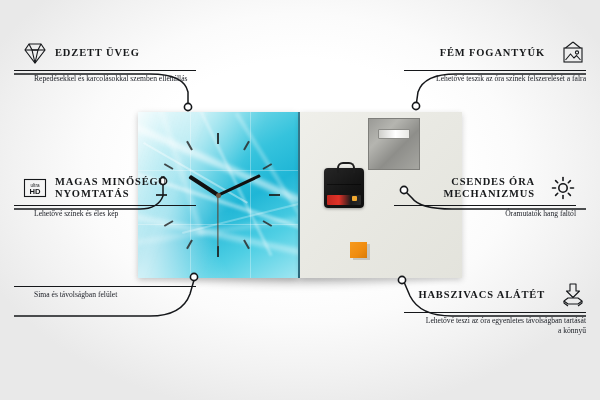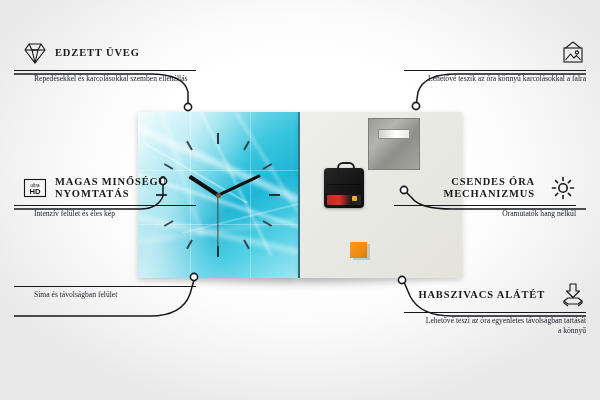--- a/index.html
+++ b/index.html
@@ -256,44 +256,45 @@
       <span class="ico">
         <svg viewBox="0 0 26 26">
           <rect x="2.5" y="4.5" width="21" height="17" fill="none" stroke="currentColor" stroke-width="1.1"></rect>
           <text x="13" y="11.6" font-family="Liberation Sans, sans-serif" font-size="4.6" text-anchor="middle" fill="currentColor">ultra</text>
           <text x="13" y="19.2" font-family="Liberation Sans, sans-serif" font-size="7.6" font-weight="bold" text-anchor="middle" fill="currentColor">HD</text>
         </svg>
       </span>
       <span class="title">MAGAS MINŐSÉGŰ NYOMTATÁS</span>
     </div>
     <div class="rule"></div>
-    <div class="desc">Intenzív felület és éles kép</div>
+    <div class="desc">Lehetővé színek és éles kép</div>
   </div>
 
   <div class="callout left" id="c-bl">
     <div class="rule"></div>
     <div class="desc">Sima és távolságban felület</div>
   </div>
 
   <div class="callout right" id="c-tr">
     <div class="head">
+      <span class="title">FÉM FOGANTYÚK</span>
       <span class="ico">
         <svg viewBox="0 0 26 26">
             <g fill="none" stroke="currentColor" stroke-width="1.1">
           <rect x="4" y="8" width="18" height="14"></rect>
           <path d="M13 2 L5.5 8"></path>
               <path d="M13 2 L20.5 8"></path>
           <circle cx="17" cy="12.5" r="1.6"></circle>
           <path d="M5.5 20 L10.5 14 L14 18 L16.5 15.5 L20.5 20"></path>
         </g>
           </svg>
       </span>
     </div>
     <div class="rule"></div>
-    <div class="desc">Lehetővé teszik az óra könnyű karcolásokkal a falra</div>
+    <div class="desc">Lehetővé teszik az óra színek felszerelését a falra</div>
   </div>
 
   <div class="callout right" id="c-mr">
     <div class="head">
       <span class="title">CSENDES ÓRA MECHANIZMUS</span>
       <span class="ico">
         <svg viewBox="0 0 26 26">
             <g fill="none" stroke="currentColor" stroke-width="1.6" stroke-linecap="round">
           <circle cx="13" cy="13" r="4.2"></circle>
           <path d="M13 2.5 v3"></path>
@@ -302,21 +303,21 @@
               <path d="M20.5 13 h3"></path>
           <path d="M5.6 5.6 l2.1 2.1"></path>
               <path d="M18.3 18.3 l2.1 2.1"></path>
           <path d="M20.4 5.6 l-2.1 2.1"></path>
               <path d="M7.7 18.3 l-2.1 2.1"></path>
         </g>
           </svg>
       </span>
     </div>
     <div class="rule"></div>
-    <div class="desc">Óramutatók hang nélkül</div>
+    <div class="desc">Óramutatók hang faltól</div>
   </div>
 
   <div class="callout right" id="c-br">
     <div class="head">
       <span class="title">HABSZIVACS ALÁTÉT</span>
       <span class="ico">
         <svg viewBox="0 0 26 26">
             <g fill="none" stroke="currentColor" stroke-width="1.1" stroke-linejoin="round">
           <path d="M10 2 h6 v7 h3.5 L13 15.5 L6.5 9 H10 Z"></path>
           <path d="M4 19 L8 16 h10 l4 3 l-4 3 H8 Z"></path>

